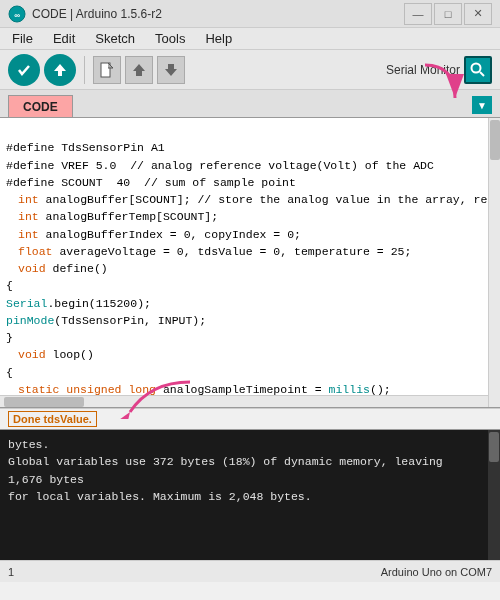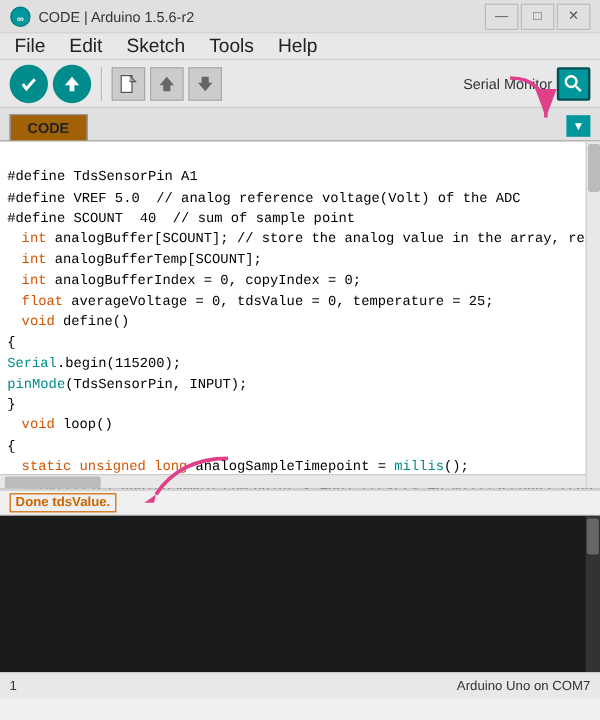--- a/index.html
+++ b/index.html
@@ -38,21 +38,21 @@
 
     
     #menu-bar {
       display: flex;
       align-items: center;
       background: #e8e8e8;
       height: 22px;
       padding: 0 8px;
       border-bottom: 1px solid #ccc;
       font-family: Arial, sans-serif;
-      font-size: 16px;
+      font-size: 13px;
       gap: 12px;
     }
     #menu-bar span {
       cursor: pointer;
       color: #222;
       padding: 2px 4px;
     }
 
     
     #toolbar {
@@ -101,21 +101,21 @@
     #code-tab-bar {
       background: #e0e0e0;
       display: flex;
       align-items: flex-end;
       padding: 0 8px;
       height: 28px;
       border-bottom: 1px solid #999;
       position: relative;
     }
     .code-tab {
-      background: #a16207;
+      background: #fca5a5;
       border: 1px solid #999;
       border-bottom: none;
       padding: 3px 14px;
       font-family: Arial, sans-serif;
       font-size: 12px;
       font-weight: bold;
       color: #222;
       cursor: pointer;
       height: 22px;
       display: flex;
@@ -385,20 +385,25 @@
         <marker id="arrowhead2" markerWidth="8" markerHeight="6" refX="0" refY="3" orient="auto">
           <polygon points="8 0, 0 3, 8 6" fill="#e0408a"></polygon>
         </marker>
       </defs>
       <path d="M 70 8 Q 30 8 10 38" stroke="#e0408a" stroke-width="3" fill="none" marker-end="url(#arrowhead2)"></path>
     </svg>
   </div>
 </div>
 
 <div id="console-area">
+  <div style="padding-right:16px;">
+    <span style="display:block;">bytes.</span>
+    <span style="display:block;">Global variables use 372 bytes (18%) of dynamic memory, leaving 1,676 bytes</span>
+    <span style="display:block;">for local variables. Maximum is 2,048 bytes.</span>
+  </div>
   <div id="console-scrollbar">
     <div class="thumb"></div>
   </div>
 </div>
 
 <div id="bottom-status">
   <span class="left">1</span>
   <span class="right">Arduino Uno on COM7</span>
 </div>
 

